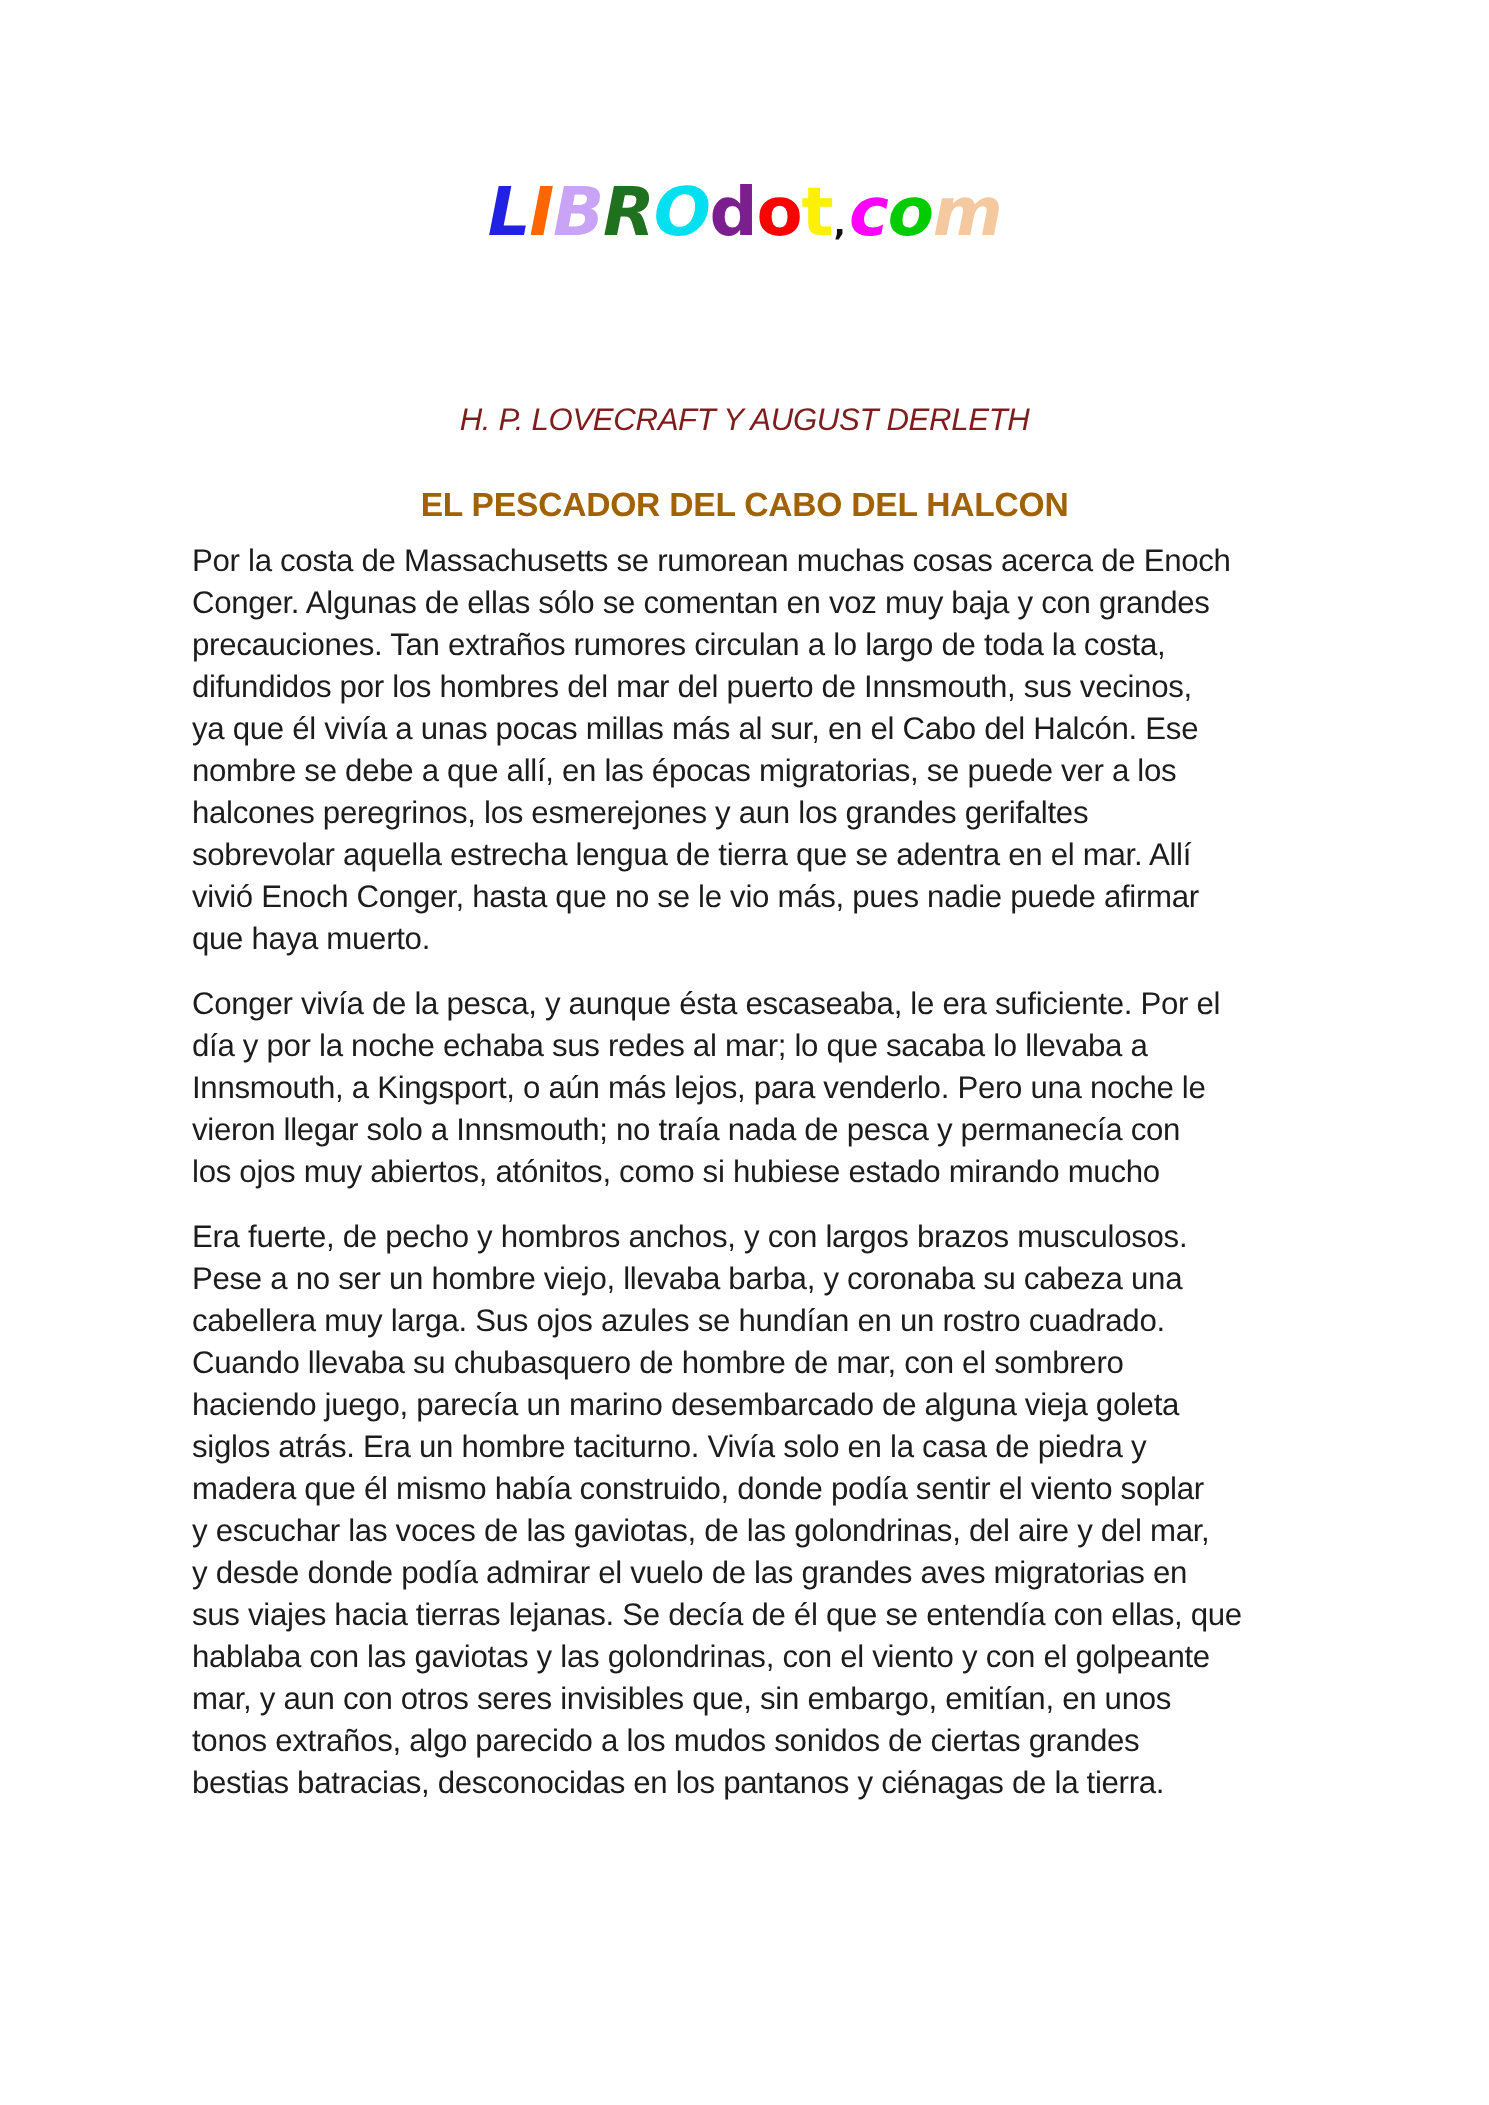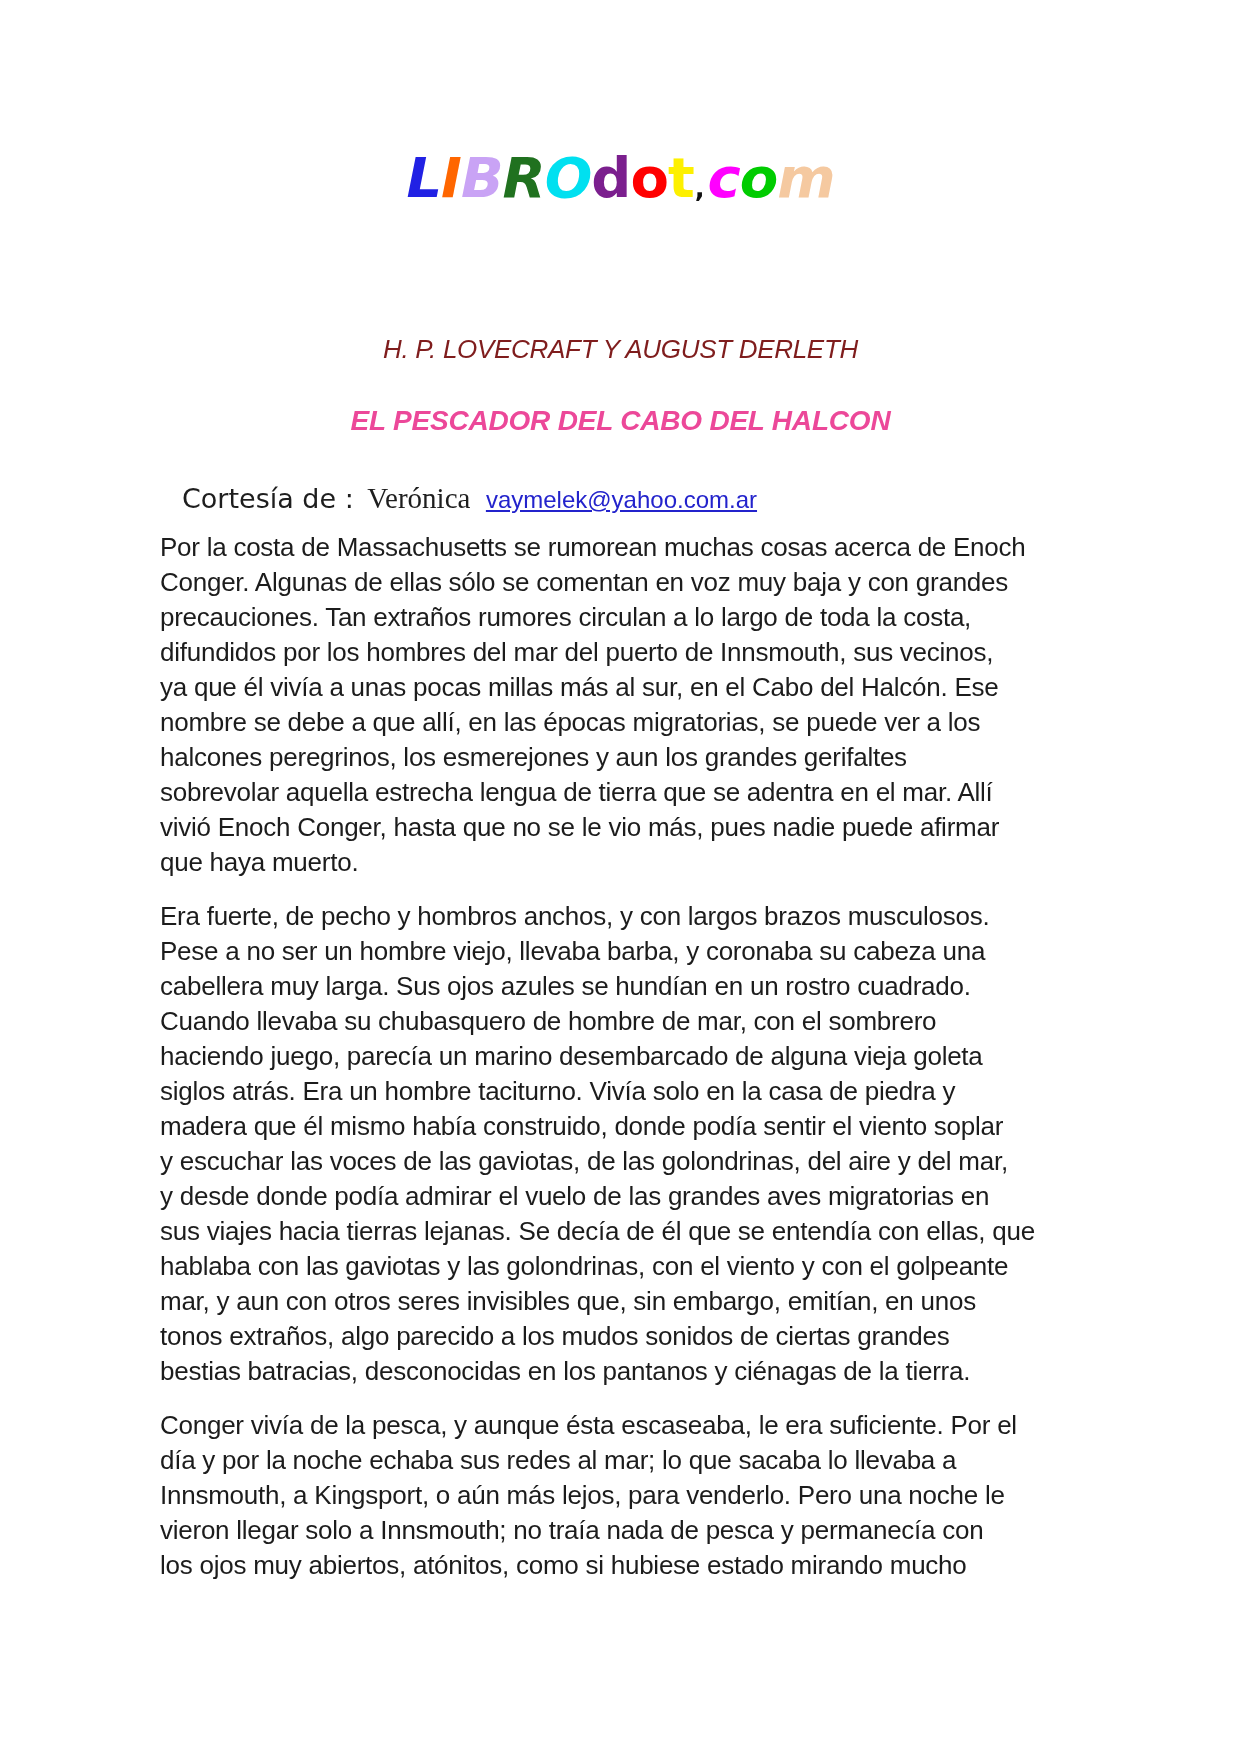--- a/index.html
+++ b/index.html
@@ -42,23 +42,22 @@
     line-height: 34px;
     color: #7f1d1d;
     letter-spacing: -0.3px;
   }
   .title {
     margin-top: 36px;
     text-align: center;
     font-weight: 700;
     font-size: 28px;
     line-height: 38px;
-    color: #ec4899;
+    color: #a16207;
     letter-spacing: -0.2px;
-    font-style: italic;
   }
   
   .courtesy {
     margin: 38px 0 0 182px;
     font-size: 27px;
     line-height: 40px;
     color: #222222;
     white-space: nowrap;
   }
   .c-label {
@@ -97,51 +96,46 @@
 <div class="page">
 
   <div class="logo">
     <span class="ll it" style="color: rgb(33, 33, 228);">L</span><span class="ll it" style="color: rgb(255, 102, 0);">I</span><span class="ll it" style="color: rgb(201, 163, 245);">B</span><span class="ll it" style="color: rgb(32, 113, 31);">R</span><span class="ll it" style="color: rgb(0, 224, 240);">O</span><span class="ll" style="color: rgb(123, 31, 142);">d</span><span class="ll" style="color: rgb(255, 0, 0);">o</span><span class="ll" style="color: rgb(253, 240, 0);">t</span><span class="ll dot" style="color: rgb(17, 17, 17);">,</span><span class="ll it" style="color: rgb(255, 0, 255);">c</span><span class="ll it" style="color: rgb(0, 204, 0);">o</span><span class="ll it" style="color: rgb(245, 201, 160);">m</span>
   </div>
 
   <div class="author">H. P. LOVECRAFT Y AUGUST DERLETH</div>
 
   <div class="title">EL PESCADOR DEL CABO DEL HALCON</div>
 
-  <div class="courtesy">
-    <span class="c-label">Cortesía de :</span>
-    <span class="c-name">Verónica</span>
-    <a class="c-email" href="#" style="color: rgb(35, 35, 204);">vaymelek@yahoo.com.ar</a>
-  </div>
 
   <div class="bodytext">
     <p>Por la costa de Massachusetts se rumorean muchas cosas acerca de Enoch
 Conger. Algunas de ellas sólo se comentan en voz muy baja y con grandes
 precauciones. Tan extraños rumores circulan a lo largo de toda la costa,
 difundidos por los hombres del mar del puerto de Innsmouth, sus vecinos,
 ya que él vivía a unas pocas millas más al sur, en el Cabo del Halcón. Ese
 nombre se debe a que allí, en las épocas migratorias, se puede ver a los
 halcones peregrinos, los esmerejones y aun los grandes gerifaltes
 sobrevolar aquella estrecha lengua de tierra que se adentra en el mar. Allí
 vivió Enoch Conger, hasta que no se le vio más, pues nadie puede afirmar
 que haya muerto.</p>
+    <p>Conger vivía de la pesca, y aunque ésta escaseaba, le era suficiente. Por el
+día y por la noche echaba sus redes al mar; lo que sacaba lo llevaba a
+Innsmouth, a Kingsport, o aún más lejos, para venderlo. Pero una noche le
+vieron llegar solo a Innsmouth; no traía nada de pesca y permanecía con
+los ojos muy abiertos, atónitos, como si hubiese estado mirando mucho</p>
     <p>Era fuerte, de pecho y hombros anchos, y con largos brazos musculosos.
 Pese a no ser un hombre viejo, llevaba barba, y coronaba su cabeza una
 cabellera muy larga. Sus ojos azules se hundían en un rostro cuadrado.
 Cuando llevaba su chubasquero de hombre de mar, con el sombrero
 haciendo juego, parecía un marino desembarcado de alguna vieja goleta
 siglos atrás. Era un hombre taciturno. Vivía solo en la casa de piedra y
 madera que él mismo había construido, donde podía sentir el viento soplar
 y escuchar las voces de las gaviotas, de las golondrinas, del aire y del mar,
 y desde donde podía admirar el vuelo de las grandes aves migratorias en
 sus viajes hacia tierras lejanas. Se decía de él que se entendía con ellas, que
 hablaba con las gaviotas y las golondrinas, con el viento y con el golpeante
 mar, y aun con otros seres invisibles que, sin embargo, emitían, en unos
 tonos extraños, algo parecido a los mudos sonidos de ciertas grandes
 bestias batracias, desconocidas en los pantanos y ciénagas de la tierra.</p>
-    <p>Conger vivía de la pesca, y aunque ésta escaseaba, le era suficiente. Por el
-día y por la noche echaba sus redes al mar; lo que sacaba lo llevaba a
-Innsmouth, a Kingsport, o aún más lejos, para venderlo. Pero una noche le
-vieron llegar solo a Innsmouth; no traía nada de pesca y permanecía con
-los ojos muy abiertos, atónitos, como si hubiese estado mirando mucho</p>
   </div>
 
 </div>
 
 </body></html>

